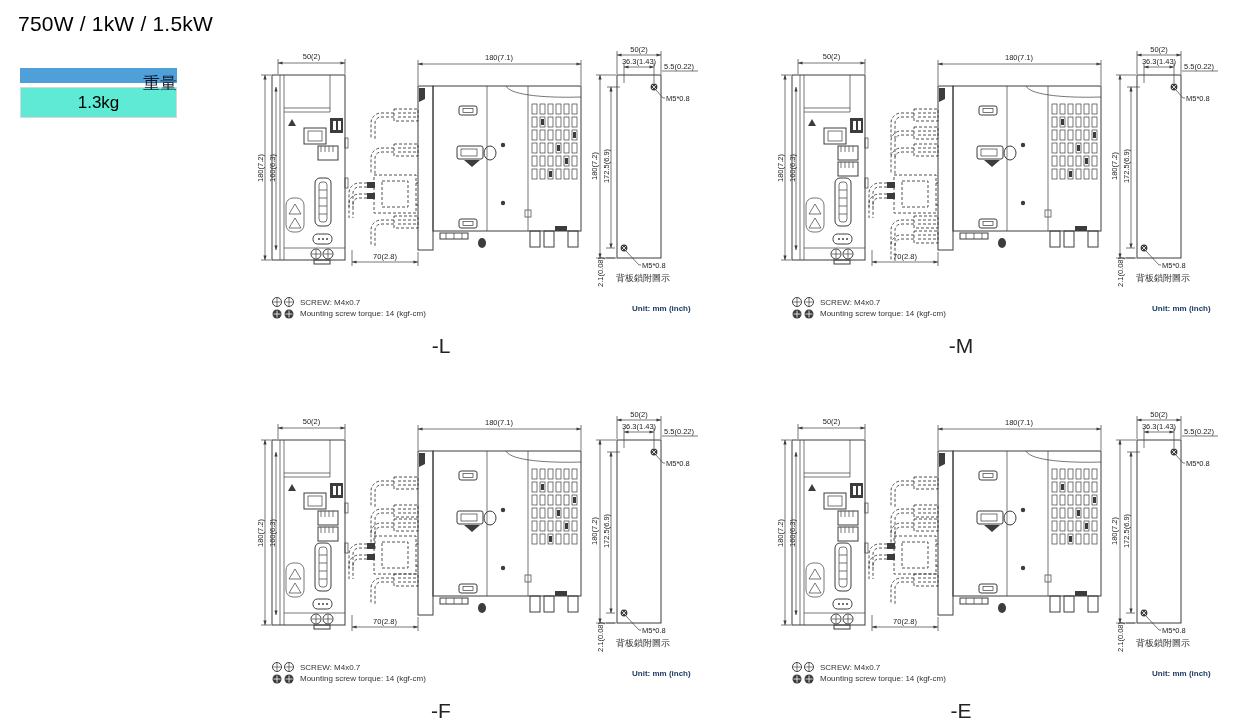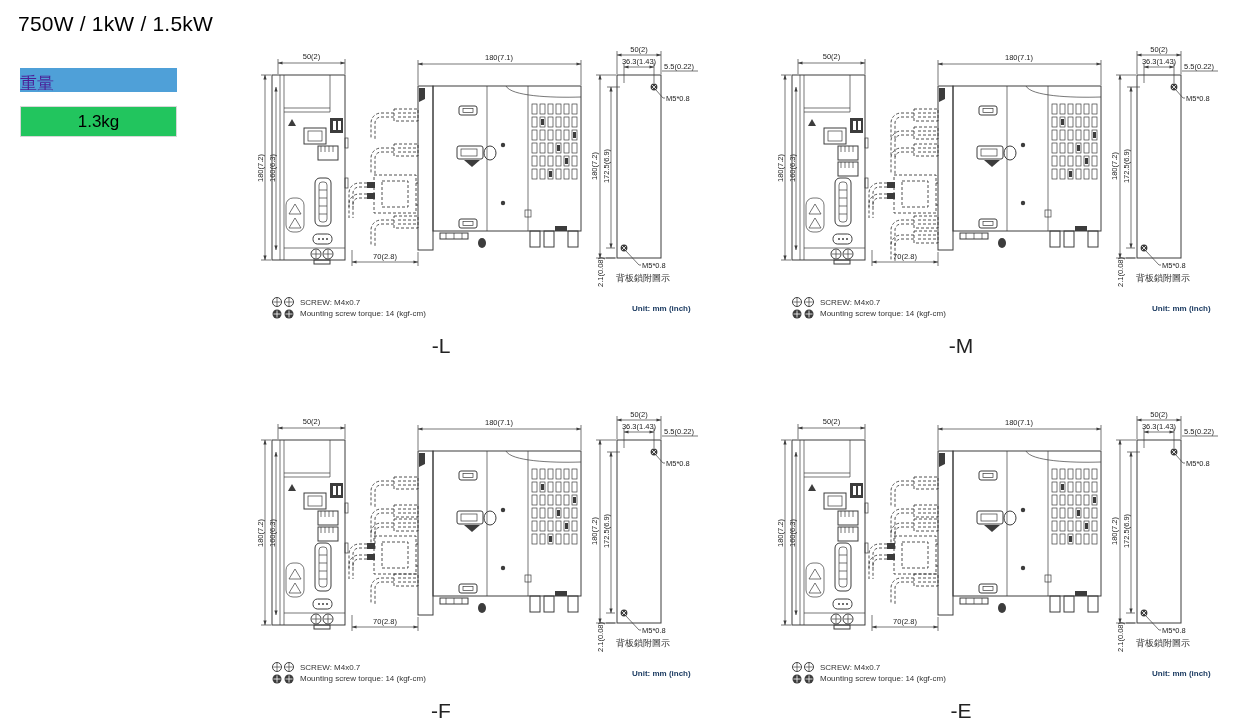--- a/index.html
+++ b/index.html
@@ -6,26 +6,26 @@
   body{
     width:1242px;height:726px;background:#ffffff;position:relative;overflow:hidden;
     font-family:"Liberation Sans",sans-serif;
   }
   .title{
     position:absolute;left:18px;top:12px;font-size:21px;font-weight:normal;color:#000;
     letter-spacing:0.2px;white-space:pre;
   }
   .wtable{position:absolute;left:20px;top:68px;width:157px;}
   .wtable .hdr{
-    background:#4FA0D8;color:#4c1d95;text-align:left;font-size:17px;
-    height:24px;line-height:31px;
+    background:#4FA0D8;color:#0f172a;text-align:right;font-size:17px;
+    height:15px;line-height:31px;
   }
   .wtable .val{
-    background:#22c55e;color:#000;text-align:center;font-size:17px;
-    height:29px;line-height:29px;margin-top:14px;border:1px solid #d7d7d7;
+    background:#5eead4;color:#000;text-align:center;font-size:17px;
+    height:29px;line-height:29px;margin-top:4px;border:1px solid #d7d7d7;
   }
   .quad{position:absolute;width:470px;height:325px;}
   #q0{left:258px;top:38px;}
   #q1{left:778px;top:38px;}
   #q2{left:258px;top:403px;}
   #q3{left:778px;top:403px;}
   svg text{font-family:"Liberation Sans",sans-serif;}
   .ln{fill:none;stroke:#3c3c3c;stroke-width:1;}
   .lt{fill:none;stroke:#3c3c3c;stroke-width:0.7;}
   .dim{fill:none;stroke:#3c3c3c;stroke-width:0.7;}

